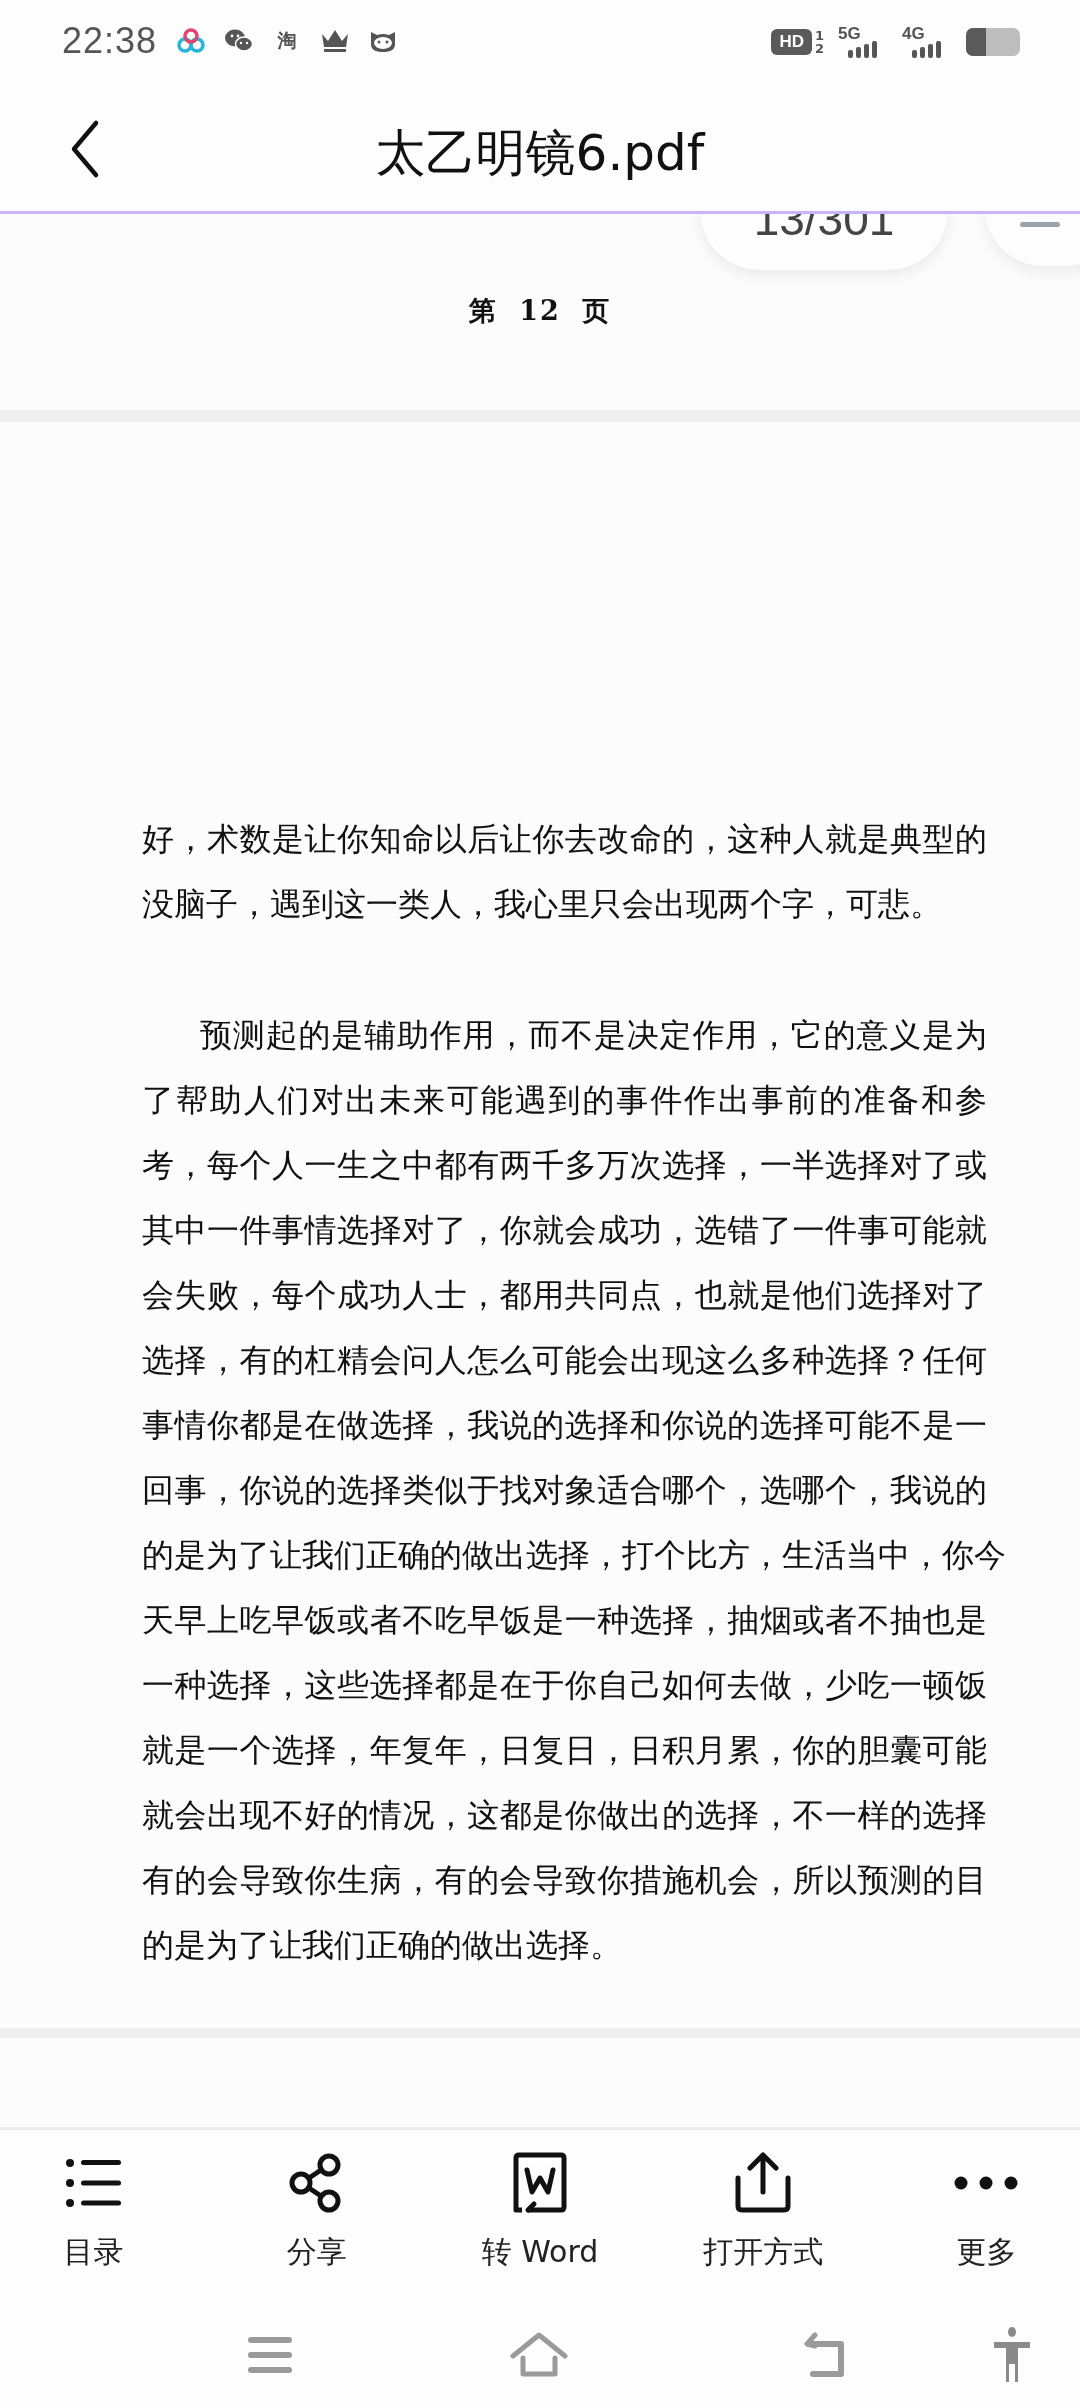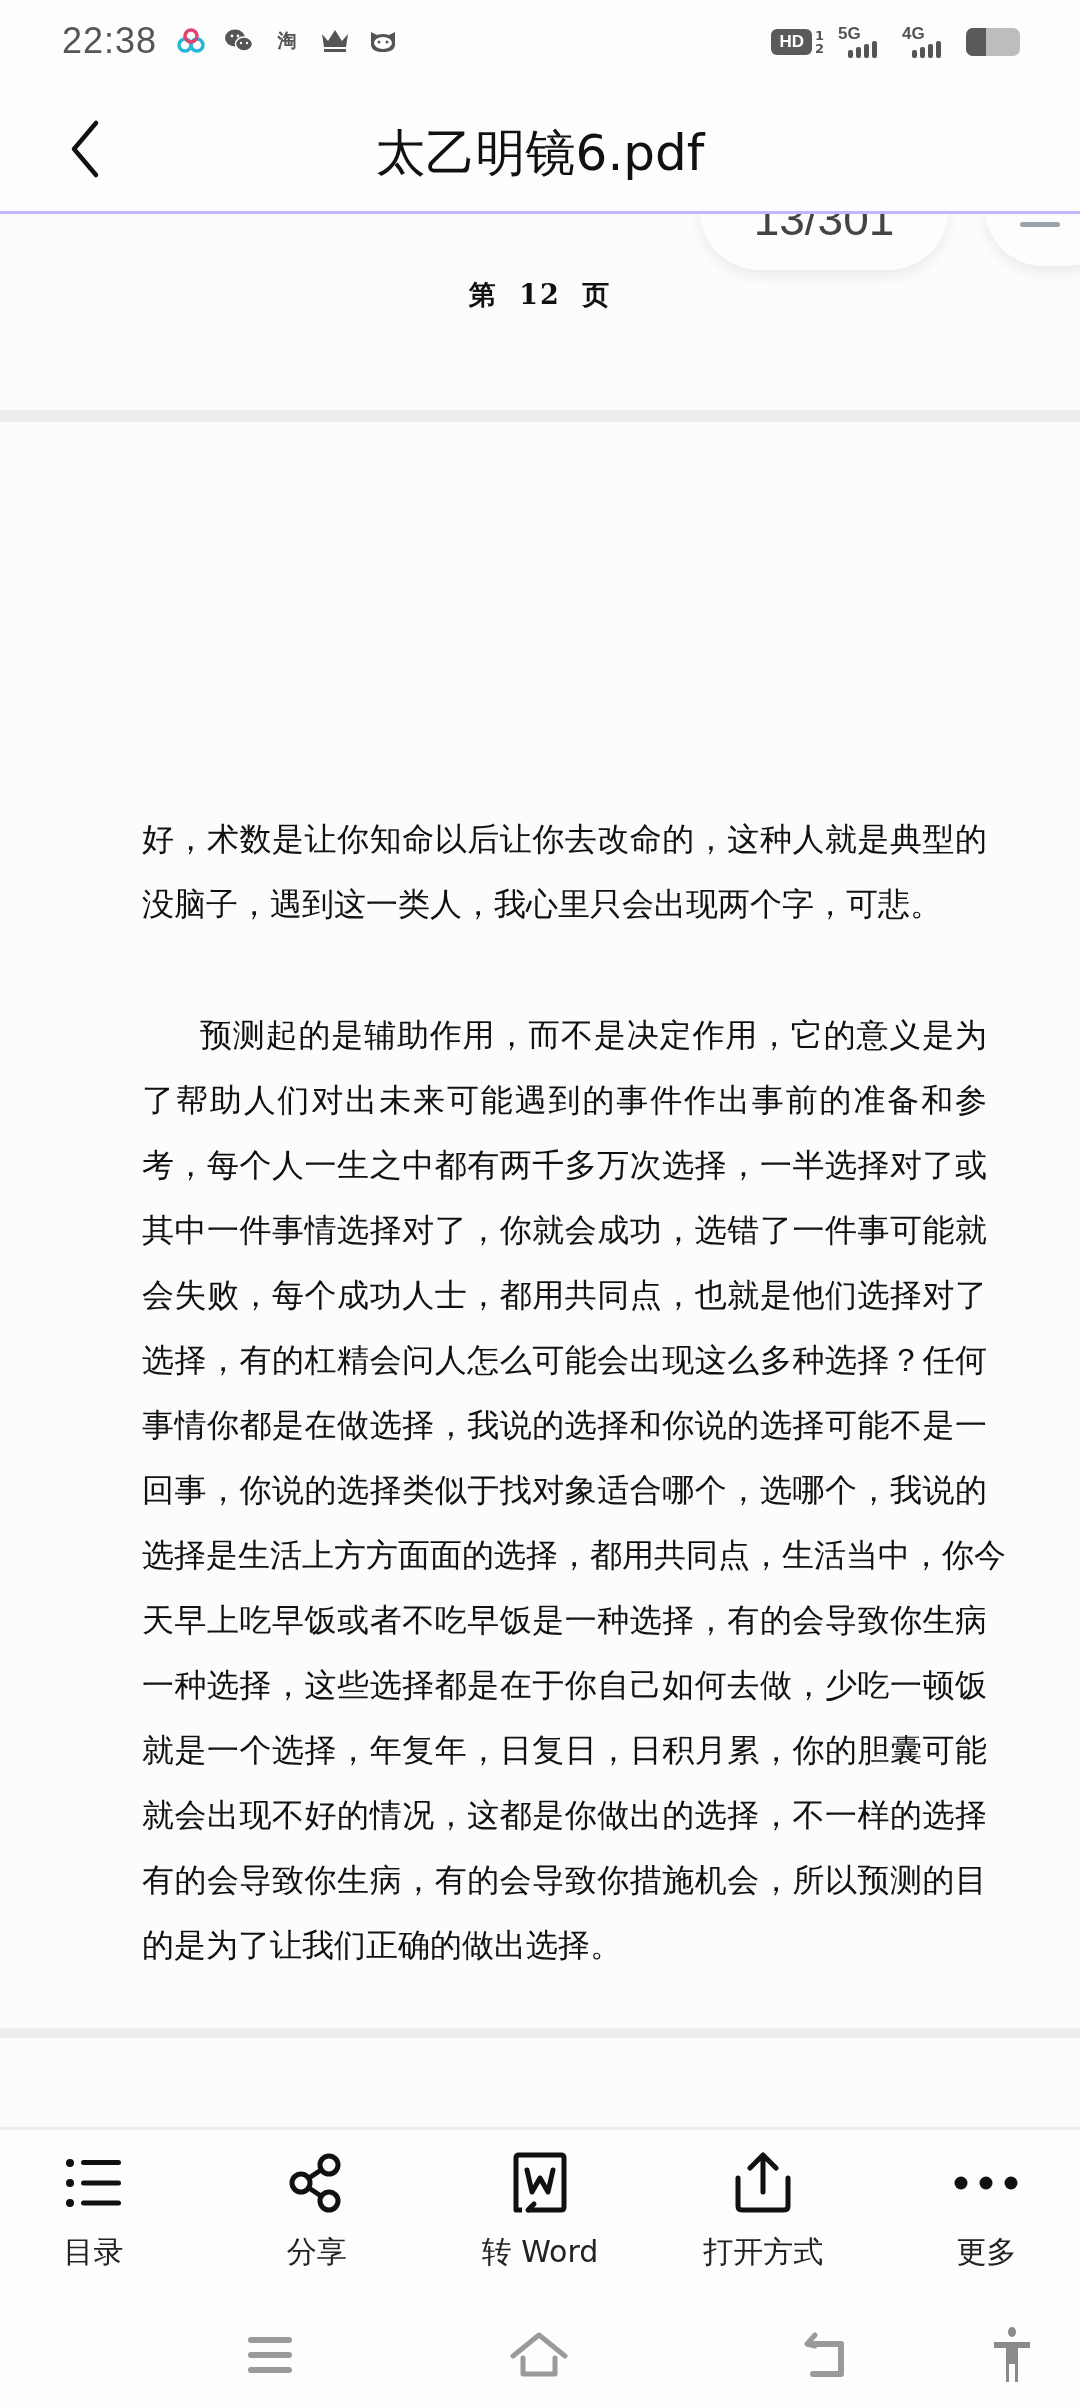--- a/index.html
+++ b/index.html
@@ -28,21 +28,21 @@
   .page-pill span { position: absolute; left: 0; right: 0; top: 42px; text-align: center; font-size: 46px; color: #444; font-family: "Liberation Sans", sans-serif; }
   .zoom-pill { position: absolute; left: 985px; top: 150px; width: 140px; height: 116px; background: #fdfdfd; border-radius: 58px; box-shadow: 0 6px 14px rgba(0,0,0,0.07); z-index: 2; }
   .zoom-pill .dash { position: absolute; left: 35px; top: 72px; width: 40px; height: 5px; border-radius: 3px; background: #9aa3ad; }
 
   .doc { position: absolute; top: 217px; left: 0; width: 1080px; height: 1910px; background: #eeeeee; overflow: hidden; }
   .pdfpage { position: absolute; left: 0; width: 1080px; background: #fcfcfc; }
   .page-a { top: 0; height: 193px; }
   .page-b { top: 205px; height: 1606px; }
   .page-c { top: 1821px; height: 100px; }
   .pageno { position: absolute; left: 0; right: 0; text-align: center; font-family: "DejaVu Serif", serif; font-size: 27px; font-weight: bold; color: #111; letter-spacing: 2px; word-spacing: 10px; }
-  .page-a .pageno { top: 60px; }
+  .page-a .pageno { top: 76px; }
   .page-b .pageno { top: 1665px; }
 
   .body-text { position: absolute; left: 142px; width: 845px; top: 385px; font-family: "DejaVu Serif", serif; font-size: 32px; color: #111; }
   .body-text .ln { height: 65px; line-height: 65px; white-space: nowrap; text-align: justify; text-align-last: justify; }
   .body-text .ln.last { text-align-last: left; }
   .body-text .indent { padding-left: 58px; }
   .body-text .gap { height: 66px; }
 
   .toolbar { position: absolute; top: 2127px; left: 0; width: 1080px; height: 170px; background: #fdfdfd; border-top: 3px solid #ededed; display: flex; gap: 36px; }
   .tb-item { flex: 1; display: flex; flex-direction: column; align-items: center; padding-top: 20px; }
@@ -151,22 +151,22 @@
       <div class="ln last">没脑子，遇到这一类人，我心里只会出现两个字，可悲。</div>
       <div class="gap"></div>
       <div class="ln indent">预测起的是辅助作用，而不是决定作用，它的意义是为</div>
       <div class="ln">了帮助人们对出未来可能遇到的事件作出事前的准备和参</div>
       <div class="ln">考，每个人一生之中都有两千多万次选择，一半选择对了或</div>
       <div class="ln">其中一件事情选择对了，你就会成功，选错了一件事可能就</div>
       <div class="ln">会失败，每个成功人士，都用共同点，也就是他们选择对了</div>
       <div class="ln">选择，有的杠精会问人怎么可能会出现这么多种选择？任何</div>
       <div class="ln">事情你都是在做选择，我说的选择和你说的选择可能不是一</div>
       <div class="ln">回事，你说的选择类似于找对象适合哪个，选哪个，我说的</div>
-      <div class="ln">选择是生活上方方面面的选择，都用共同点，生活当中，你今</div>
-      <div class="ln">天早上吃早饭或者不吃早饭是一种选择，有的会导致你生病</div>
+      <div class="ln">的是为了让我们正确的做出选择，打个比方，生活当中，你今</div>
+      <div class="ln">天早上吃早饭或者不吃早饭是一种选择，抽烟或者不抽也是</div>
       <div class="ln">一种选择，这些选择都是在于你自己如何去做，少吃一顿饭</div>
       <div class="ln">就是一个选择，年复年，日复日，日积月累，你的胆囊可能</div>
       <div class="ln">就会出现不好的情况，这都是你做出的选择，不一样的选择</div>
       <div class="ln">有的会导致你生病，有的会导致你措施机会，所以预测的目</div>
       <div class="ln last">的是为了让我们正确的做出选择。</div>
     </div>
     <div class="pageno">第 13 页</div>
   </div>
   <div class="pdfpage page-c"></div>
 </div>

